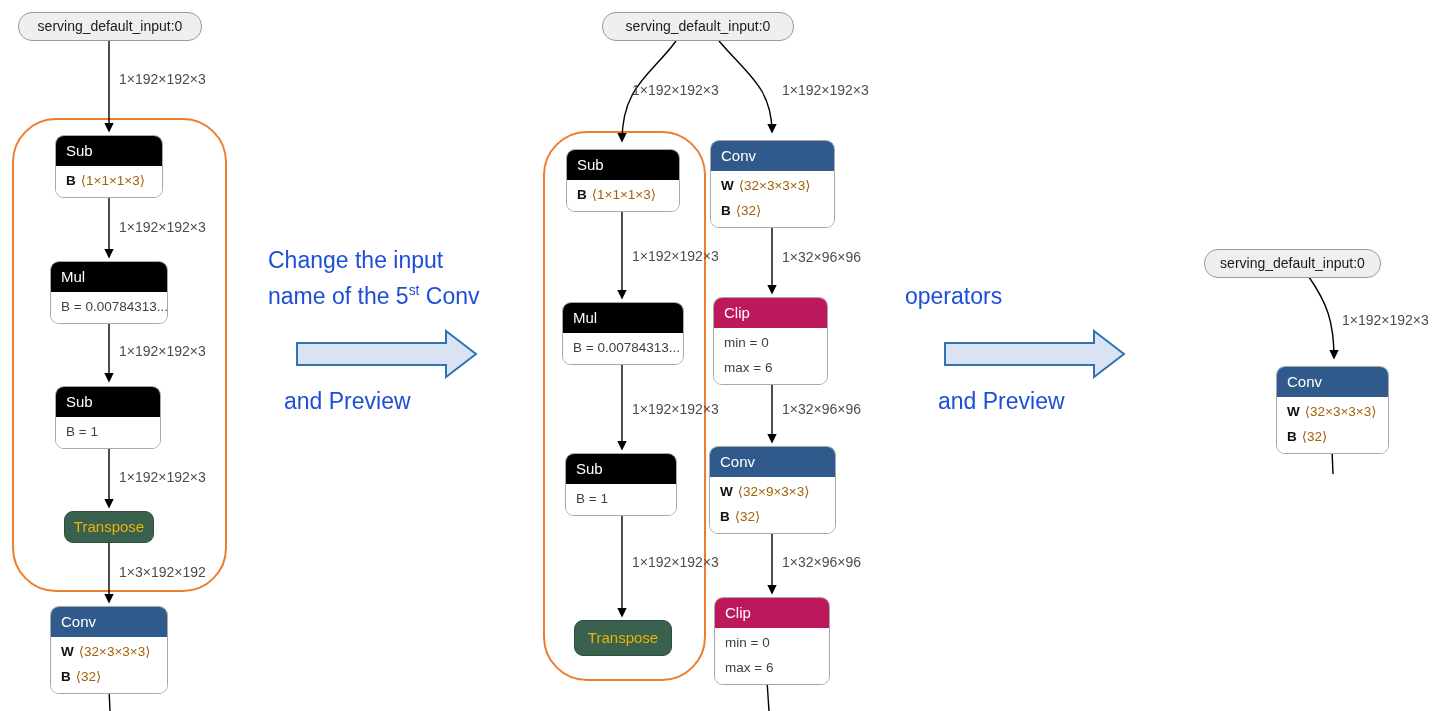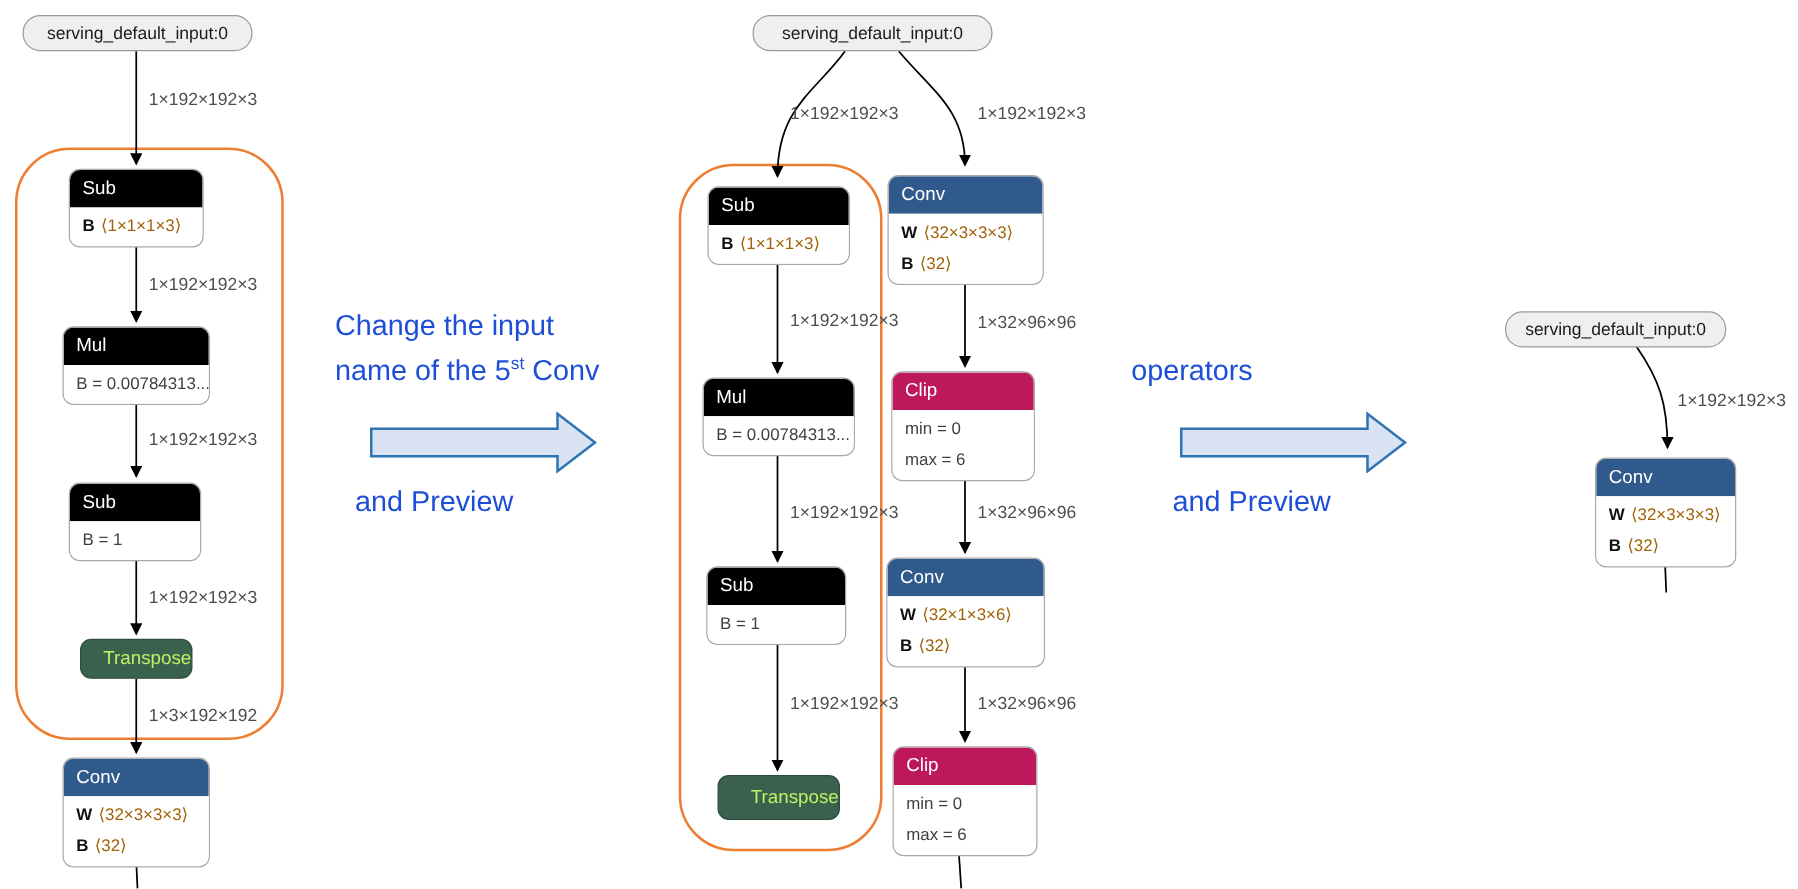--- a/index.html
+++ b/index.html
@@ -24,22 +24,22 @@
   .node-header{height:30px;line-height:30px;padding:0 10px;color:#ffffff;font-size:15px;}
   .hdr-black{background:#000000;}
   .hdr-blue{background:#315a8c;}
   .hdr-maroon{background:#be185d;}
   .node-body{padding:2px 0 4px 0;background:#ffffff;}
   .brow{line-height:25px;padding:0 10px;font-size:13.5px;color:#3f3f3f;white-space:nowrap;}
   .pn{font-weight:bold;color:#111111;margin-right:5px;}
   .pv{color:#a16207;}
   
   .tnode{
-    position:absolute;background:#3a614e;color:#bef264;border:1px solid #2e4d3e;
-    border-radius:9px;text-align:right;font-size:15px;box-sizing:border-box;white-space:nowrap;
+    position:absolute;background:#3a614e;color:#eab308;border:1px solid #2e4d3e;
+    border-radius:9px;text-align:center;font-size:15px;box-sizing:border-box;white-space:nowrap;
   }
   
   .elabel{position:absolute;font-size:14px;color:#4d4d4d;white-space:nowrap;}
   
   .cap{
     position:absolute;font-family:Liberation Sans, sans-serif;
     font-size:23px;color:#1d4ed8;white-space:nowrap;
   }
   .cap sup{font-size:60%;}
   .blockarrow{position:absolute;}
@@ -176,21 +176,21 @@
     <div class="node-header hdr-maroon">Clip</div>
     <div class="node-body">
       <div class="brow">min = 0</div>
       <div class="brow">max = 6</div>
     </div>
   </div>
 
   <div class="node" style="left:709px;top:446px;width:127px;">
     <div class="node-header hdr-blue">Conv</div>
     <div class="node-body">
-      <div class="brow"><span class="pn">W</span><span class="pv">⟨32×1×3×6⟩</span></div>
+      <div class="brow"><span class="pn">W</span><span class="pv">⟨32×9×3×3⟩</span></div>
       <div class="brow"><span class="pn">B</span><span class="pv">⟨32⟩</span></div>
     </div>
   </div>
 
   <div class="node" style="left:714px;top:597px;width:116px;">
     <div class="node-header hdr-maroon">Clip</div>
     <div class="node-body">
       <div class="brow">min = 0</div>
       <div class="brow">max = 6</div>
     </div>

